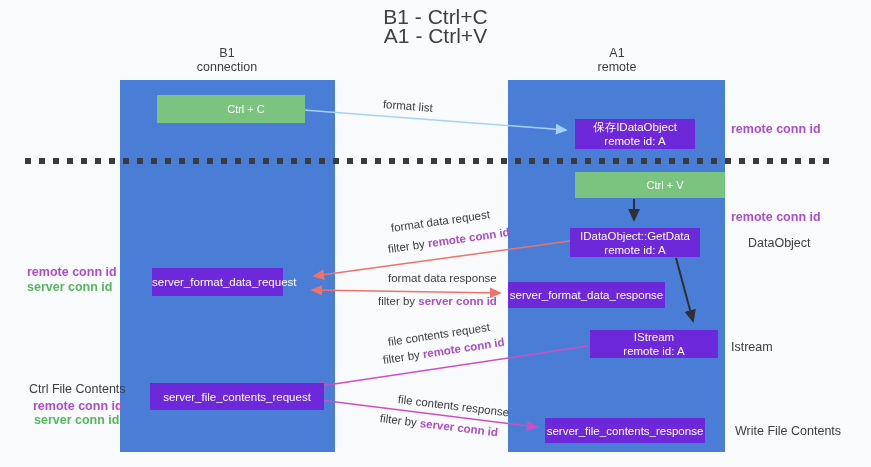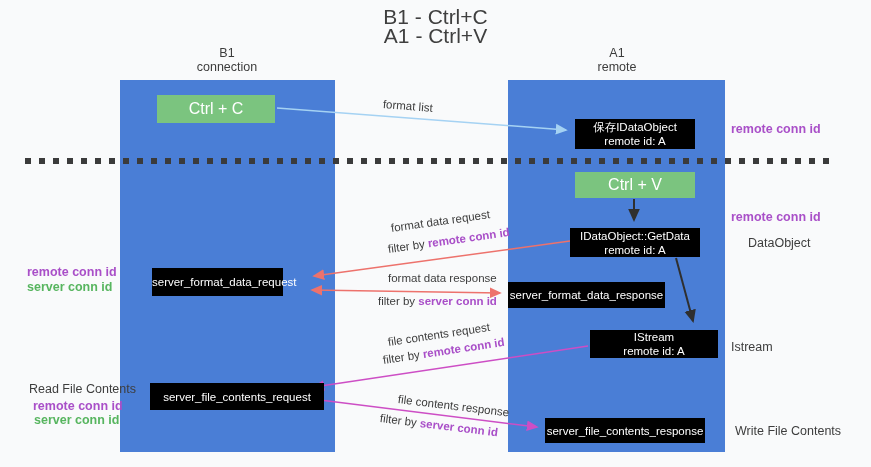--- a/index.html
+++ b/index.html
@@ -9,22 +9,22 @@
   .abs{position:absolute;}
   .title{left:0;right:0;top:7px;text-align:center;color:#3f3f3f;font-size:21px;line-height:19px;}
   .lane-header{width:140px;text-align:center;color:#3c3c3c;font-size:12.5px;line-height:14px;top:46px;}
   .lane{background:#4a7ed6;top:80px;height:372px;}
   #lane-b1{left:120px;width:215px;}
   #lane-a1{left:508px;width:217px;}
 
   svg.overlay{position:absolute;left:0;top:0;pointer-events:none;}
 
   .node{position:absolute;color:#ffffff;text-align:center;display:flex;flex-direction:column;justify-content:center;font-size:11.5px;line-height:14px;}
-  .node.orange{background:#000000;}
-  .node.green{background:#7bc47f;font-size:16px;}
+  .node.orange{background:#6d28d9;}
+  .node.green{background:#7bc47f;font-size:11px;padding-left:30px;}
 
   .lbl{position:absolute;font-size:11.5px;color:#3d3d3d;white-space:nowrap;transform-origin:left center;}
   .side{position:absolute;font-size:12.5px;color:#3d3d3d;white-space:nowrap;}
   .purple{color:#a94fc8;font-weight:bold;}
   .greenk{color:#57b55f;font-weight:bold;}
   .key-purple{color:#a94fc8;font-weight:bold;}
 </style>
 </head>
 <body>
 
@@ -143,17 +143,17 @@
 
   <div class="side purple" style="left:731px;top:122px;">remote conn id</div>
   <div class="side purple" style="left:731px;top:210px;">remote conn id</div>
   <div class="side" style="left:731px;top:236px;margin-left:17px;">DataObject</div>
   <div class="side" style="left:731px;top:340px;">Istream</div>
   <div class="side" style="left:735px;top:424px;">Write File Contents</div>
 
   <div class="side purple" style="left:27px;top:265px;">remote conn id</div>
   <div class="side greenk" style="left:27px;top:280px;">server conn id</div>
 
-  <div class="side" style="left:29px;top:382px;">Read File Contents</div>
+  <div class="side" style="left:29px;top:382px;">Ctrl File Contents</div>
   <div class="side purple" style="left:33px;top:399px;">remote conn id</div>
   <div class="side greenk" style="left:34px;top:413px;">server conn id</div>
 
 </div>
 
 </body></html>

